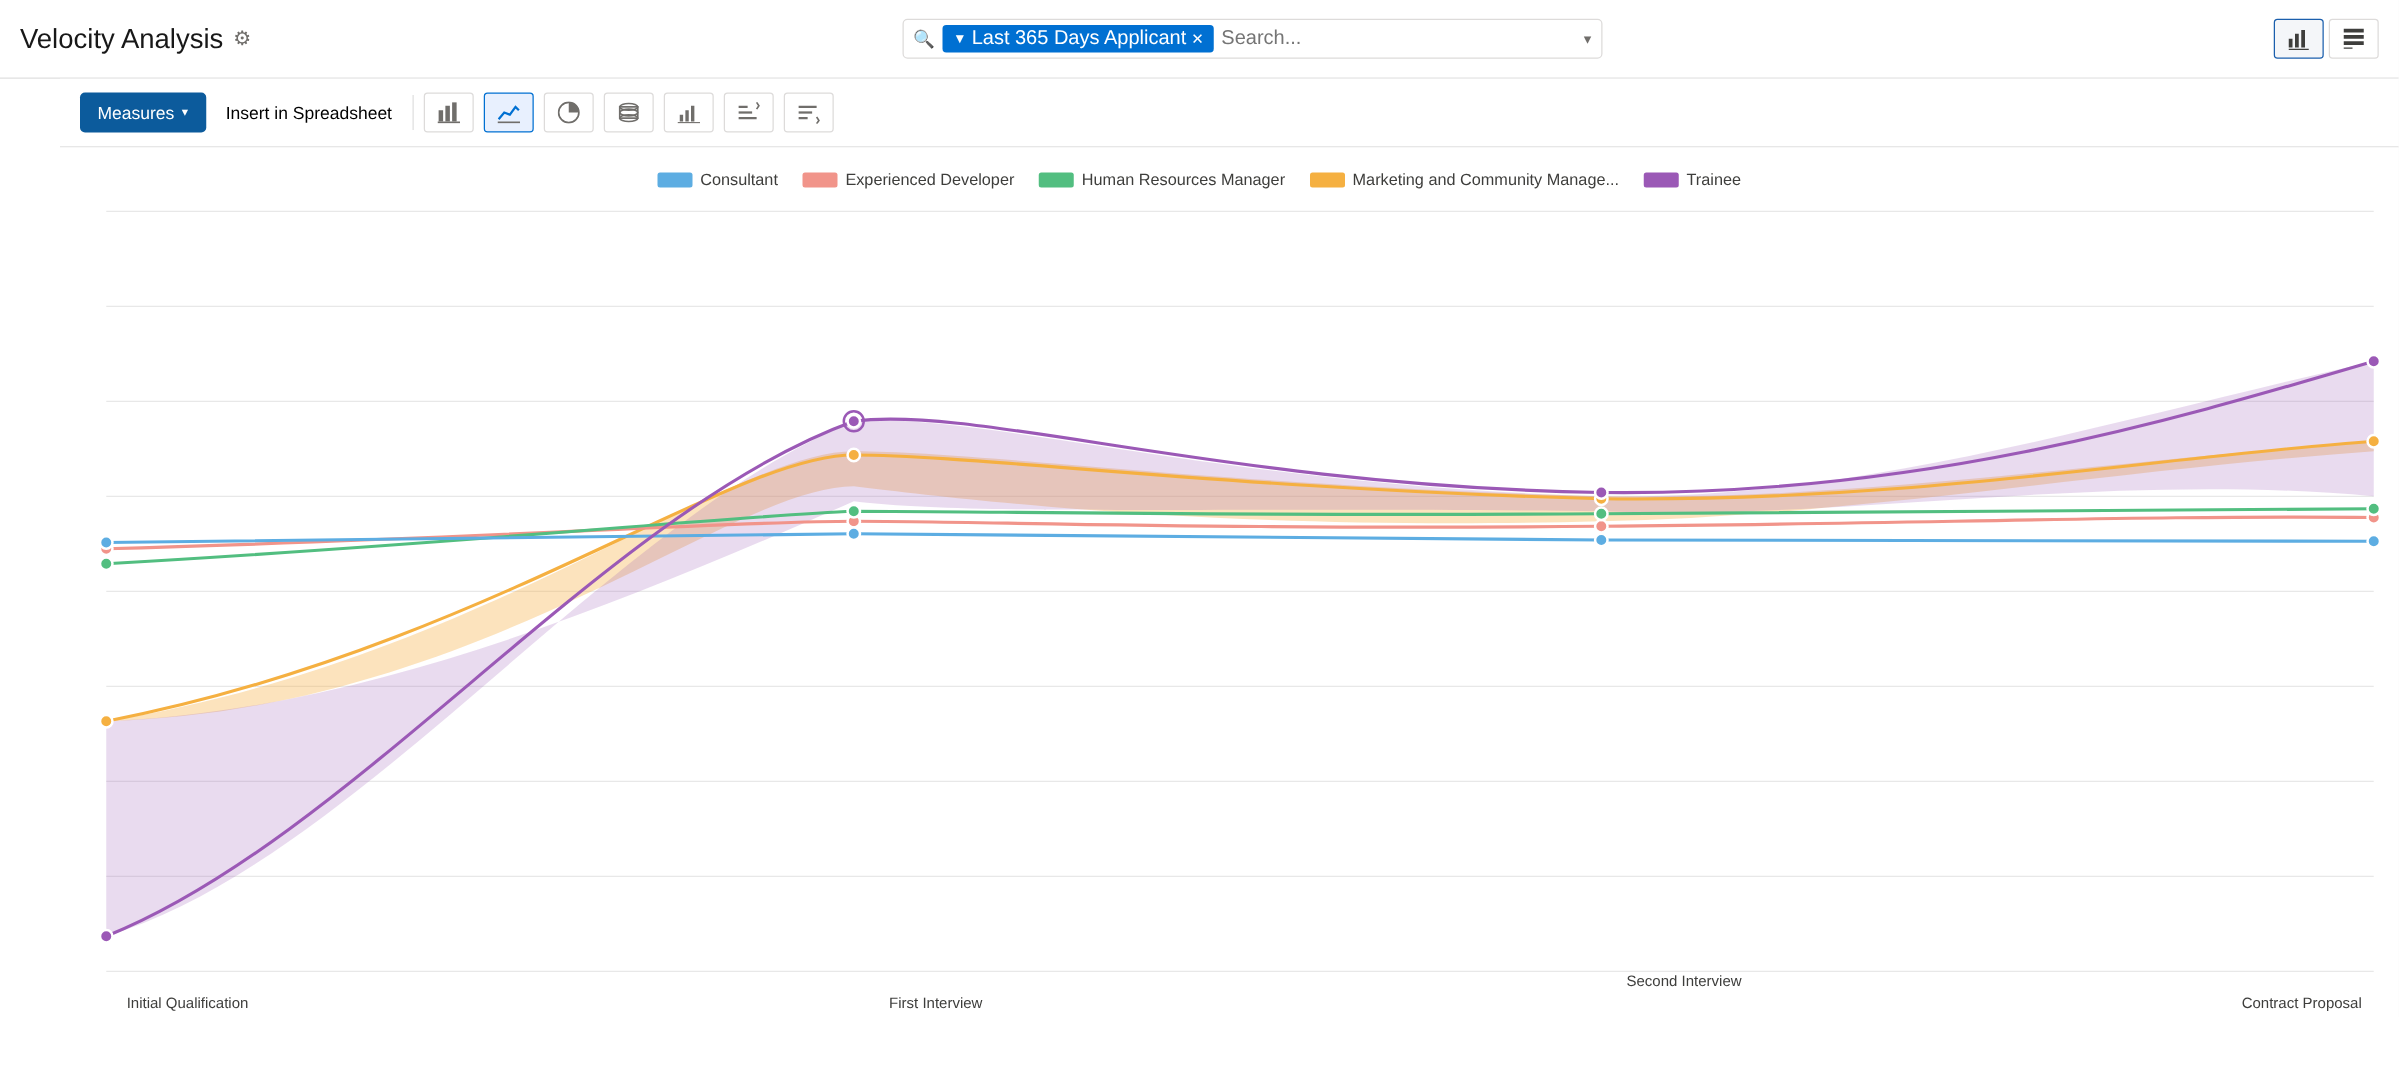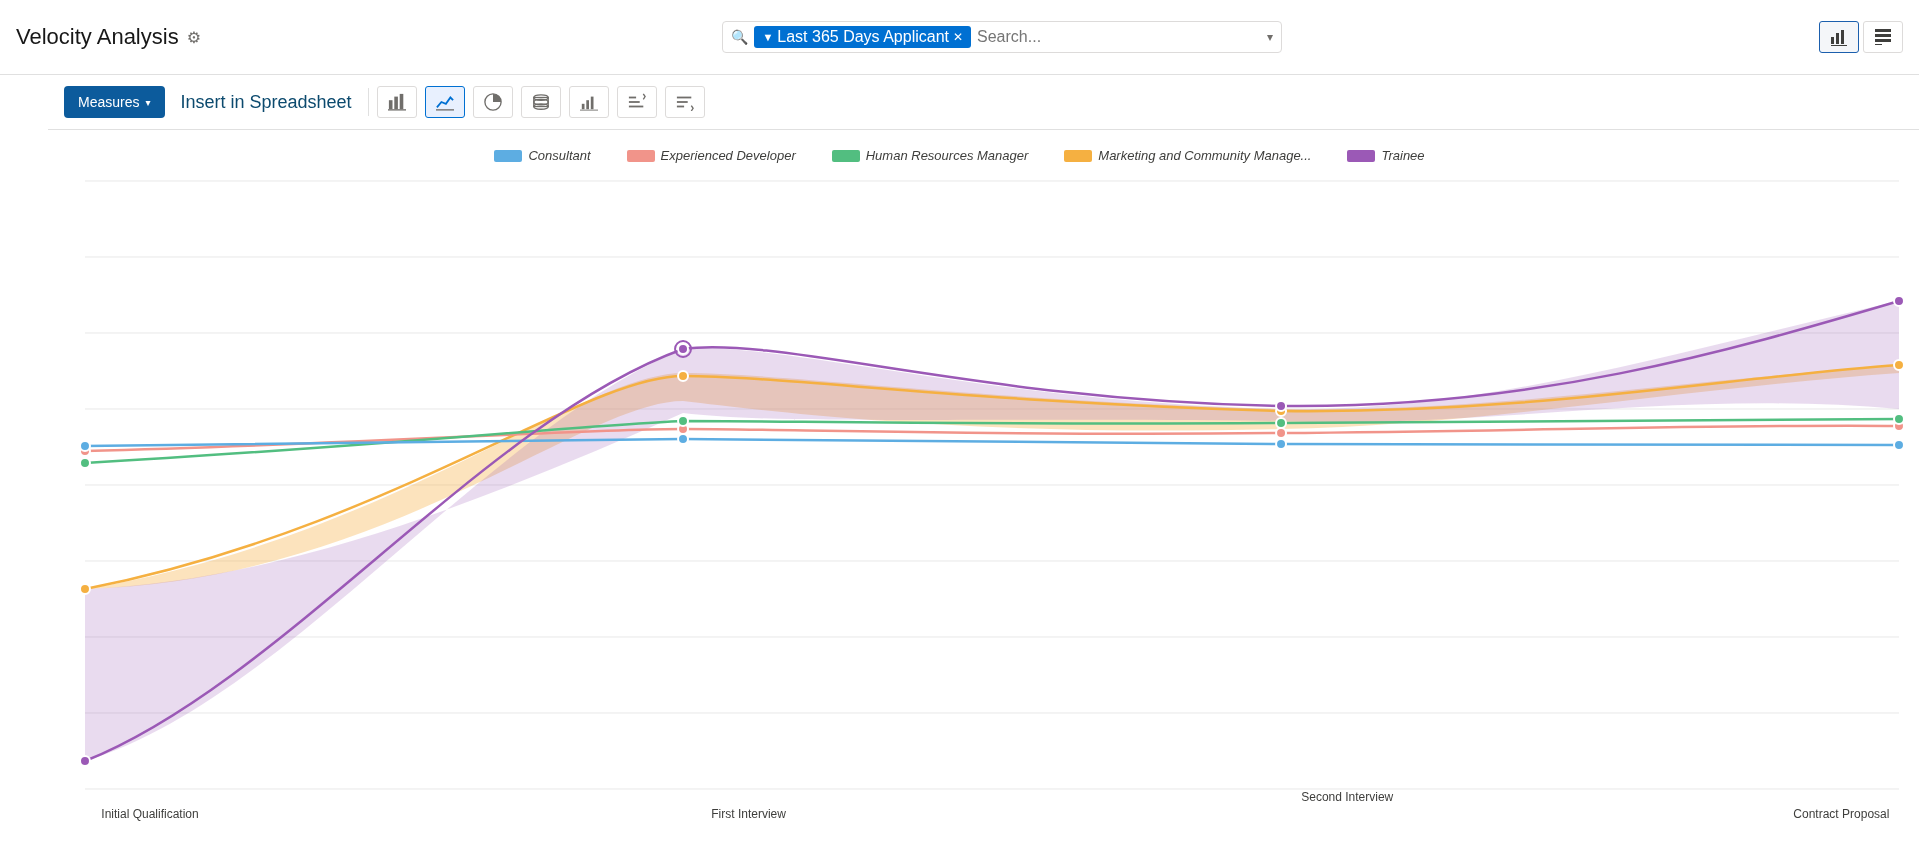--- a/index.html
+++ b/index.html
@@ -1,47 +1,47 @@
 <!DOCTYPE html>
 <html><head>
   <meta charset="utf-8">
   <style>
     * { box-sizing: border-box; margin: 0; padding: 0; }
     body { font-family: -apple-system, BlinkMacSystemFont, 'Segoe UI', sans-serif; background: #f3f2f2; }
     .app-container { background: #fff; width: 1919px; min-height: 857px; display: flex; flex-direction: column; }
     
     
-    .header { display: flex; align-items: center; padding: 8px 16px; background: #fff; border-bottom: 1px solid #e0e0e0; height: 75px; }
+    .header { display: flex; align-items: center; padding: 8px 16px; background: #fff; border-bottom: 1px solid #e0e0e0; height: 63px; }
     .title-area { display: flex; align-items: center; gap: 8px; flex: 0 0 auto; }
     .title-text { font-size: 22px; font-weight: 400; color: #181818; }
     .gear-icon { color: #706e6b; font-size: 16px; cursor: pointer; }
     .search-area { display: flex; align-items: center; flex: 1; justify-content: center; }
     .search-bar { display: flex; align-items: center; border: 1px solid #dddbda; border-radius: 4px; background: #fff; padding: 4px 8px; width: 560px; gap: 6px; }
     .search-icon { color: #706e6b; font-size: 14px; }
     .filter-badge { background: #0070d2; color: #fff; border-radius: 3px; padding: 2px 8px; font-size: 12px; display: flex; align-items: center; gap: 4px; }
     .filter-text { font-size: 16px; font-weight: 500; }
     .filter-close { cursor: pointer; font-size: 12px; color: #fff; }
     .search-input { border: none; outline: none; flex: 1; font-size: 16px; color: #3e3e3c; }
     .search-dropdown { color: #706e6b; cursor: pointer; font-size: 12px; margin-left: 4px; }
     .view-toggles { display: flex; align-items: center; gap: 4px; margin-left: 16px; }
     .view-btn { border: 1px solid #dddbda; background: #fff; border-radius: 3px; padding: 6px 10px; cursor: pointer; color: #3e3e3c; font-size: 16px; display: flex; align-items: center; }
     .view-btn.active { background: #f4f6f9; border-color: #1b5fad; }
 
     
     .toolbar { display: flex; align-items: center; padding: 8px 16px; background: #fff; border-bottom: 1px solid #e0e0e0; height: 55px; gap: 8px; margin-left: 48px; }
     .measures-btn { background: #0c5b9c; color: #fff; border: none; border-radius: 4px; padding: 8px 14px; font-size: 14px; cursor: pointer; display: flex; align-items: center; gap: 6px; font-weight: 500; }
     .measures-arrow { font-size: 10px; }
-    .insert-btn { background: #fff; border: none; color: #0c4a6e; font-size: 18px; cursor: pointer; padding: 6px 8px; }
+    .insert-btn { background: #fff; border: none; color: #000000; font-size: 14px; cursor: pointer; padding: 6px 8px; }
     .toolbar-divider { width: 1px; background: #e0e0e0; height: 28px; }
     .chart-btn { background: #fff; border: 1px solid #dddbda; border-radius: 3px; padding: 6px 10px; cursor: pointer; color: #3e3e3c; font-size: 16px; display: flex; align-items: center; }
     .chart-btn.active { background: #e8f0fe; border-color: #0070d2; }
 
     
     .chart-area { flex: 1; padding: 10px 20px 30px 20px; background: #fff; position: relative; }
-    .chart-legend { display: flex; align-items: center; justify-content: center; gap: 36px; margin-bottom: 10px; flex-wrap: wrap; padding: 8px 0; font-style: italic; }
+    .chart-legend { display: flex; align-items: center; justify-content: center; gap: 20px; margin-bottom: 10px; flex-wrap: wrap; padding: 8px 0; }
     .legend-item { display: flex; align-items: center; gap: 6px; font-size: 13px; color: #3e3e3c; }
     .legend-dot { width: 28px; height: 12px; border-radius: 2px; }
     
     .chart-wrapper { position: relative; width: 100%; height: 640px; }
     .y-axis { position: absolute; left: 0; top: 0; bottom: 30px; width: 60px; display: flex; flex-direction: column; justify-content: space-between; }
     .y-label { font-size: 11px; color: #706e6b; text-align: right; padding-right: 8px; }
     .chart-plot { position: absolute; left: 65px; right: 0; top: 0; bottom: 30px; }
     .x-axis { position: absolute; bottom: 0; left: 65px; right: 0; display: flex; justify-content: space-between; padding: 0 60px; }
     .x-label { font-size: 12px; color: #3e3e3c; text-align: center; }
     

